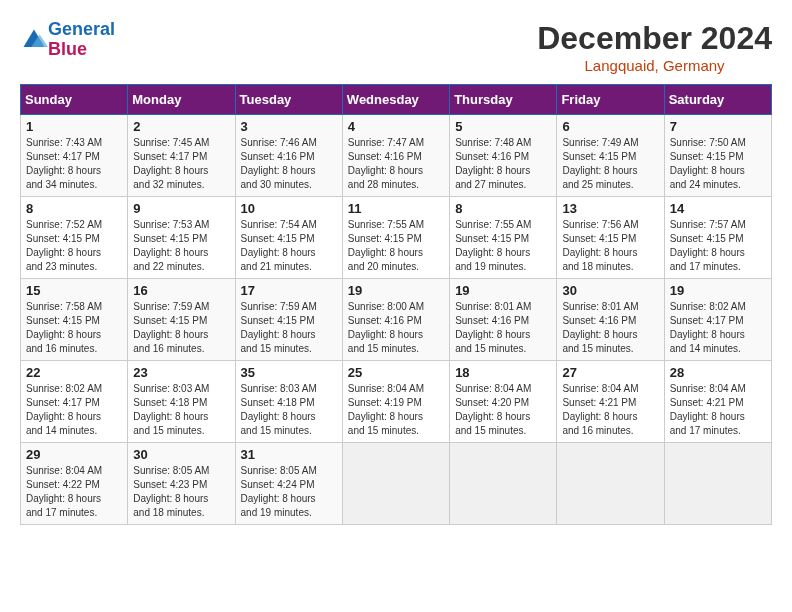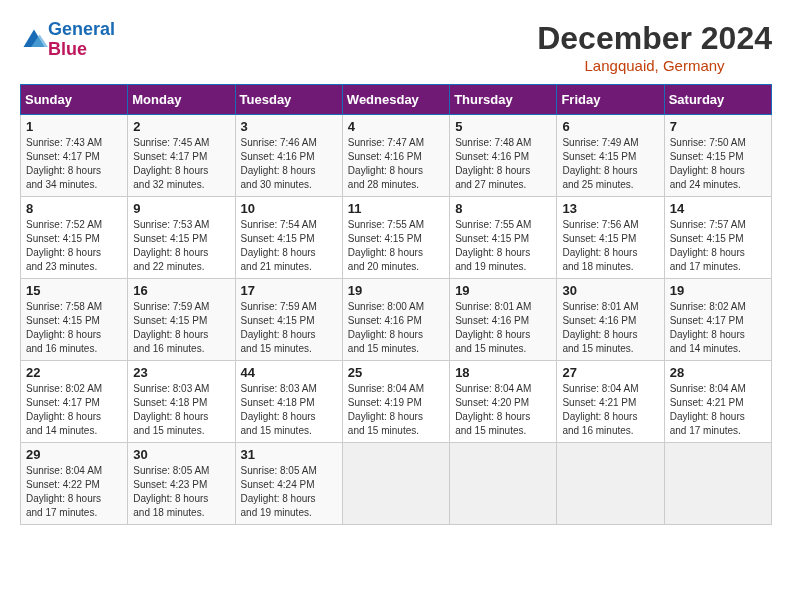--- a/index.html
+++ b/index.html
@@ -214,21 +214,21 @@
       <tr>
         <td>
           <span class="day-num">22</span>
           <div class="day-info">Sunrise: 8:02 AM<br>Sunset: 4:17 PM<br>Daylight: 8 hours<br>and 14 minutes.</div>
         </td>
         <td>
           <span class="day-num">23</span>
           <div class="day-info">Sunrise: 8:03 AM<br>Sunset: 4:18 PM<br>Daylight: 8 hours<br>and 15 minutes.</div>
         </td>
         <td>
-          <span class="day-num">44</span>
+          <span class="day-num">35</span>
           <div class="day-info">Sunrise: 8:03 AM<br>Sunset: 4:18 PM<br>Daylight: 8 hours<br>and 15 minutes.</div>
         </td>
         <td>
           <span class="day-num">25</span>
           <div class="day-info">Sunrise: 8:04 AM<br>Sunset: 4:19 PM<br>Daylight: 8 hours<br>and 15 minutes.</div>
         </td>
         <td>
           <span class="day-num">18</span>
           <div class="day-info">Sunrise: 8:04 AM<br>Sunset: 4:20 PM<br>Daylight: 8 hours<br>and 15 minutes.</div>
         </td>

